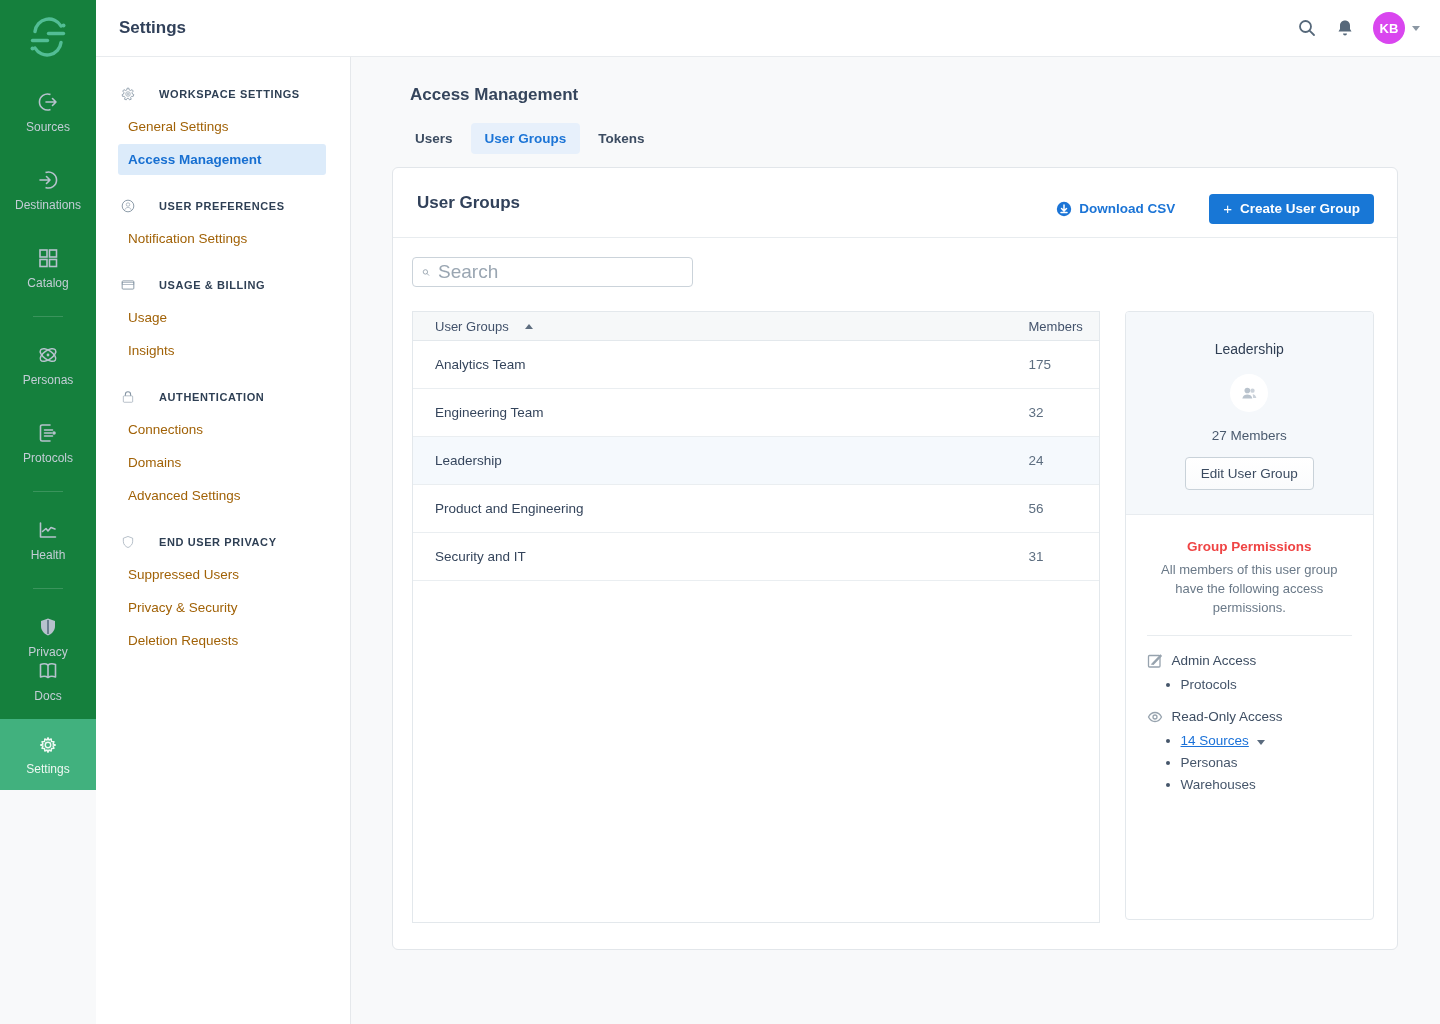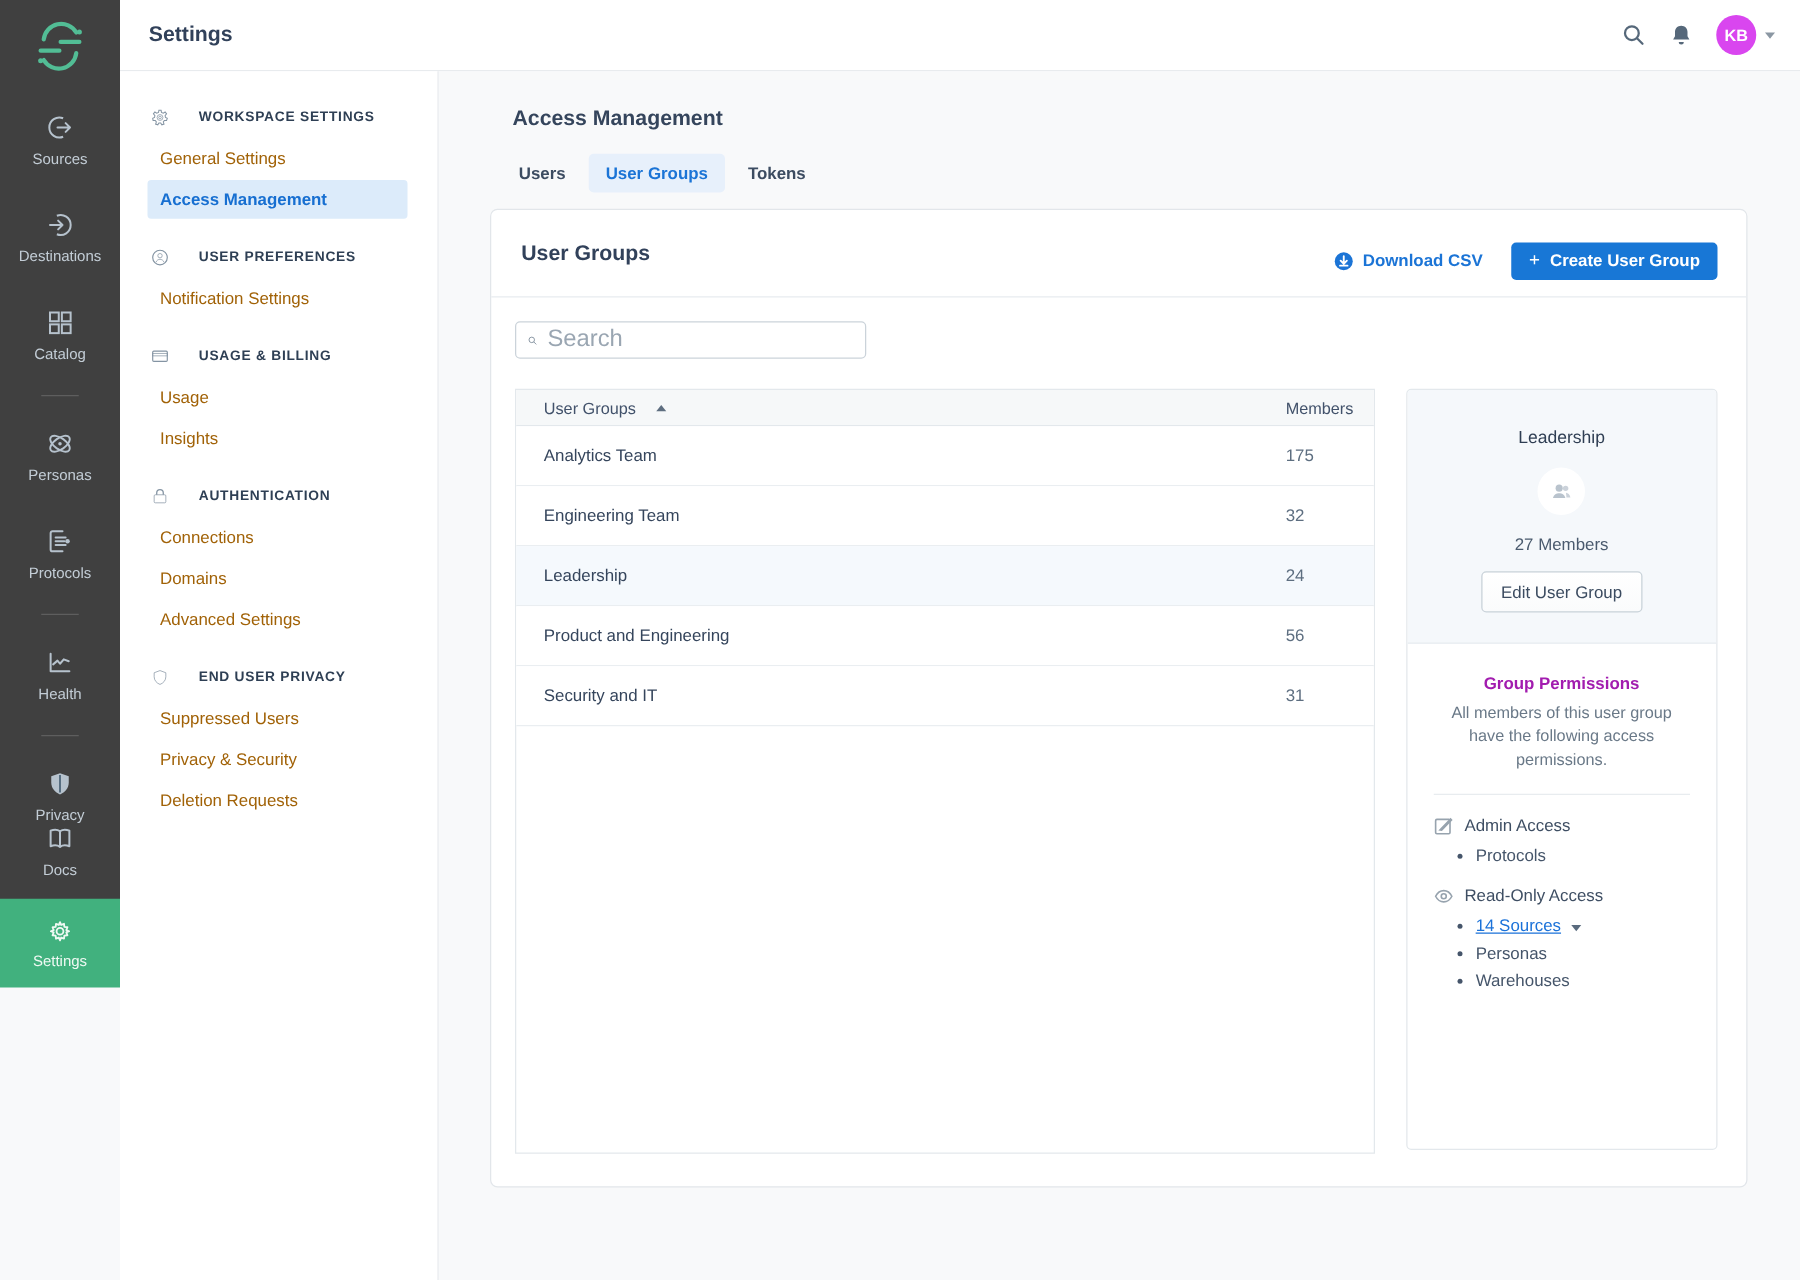--- a/index.html
+++ b/index.html
@@ -1,21 +1,21 @@
 <!DOCTYPE html>
 <html><head>
 <meta charset="utf-8">
 <style>
   * { margin:0; padding:0; box-sizing:border-box; }
   html,body { width:1440px; height:1024px; overflow:hidden;
     font-family:"Liberation Sans", sans-serif; background:#F8F9FA; }
   body { display:flex; }
 
   
-  .rail { width:96px; height:756px; background:#404040; flex:0 0 96px;
+  .rail { width:96px; height:756px; background:#15803d; flex:0 0 96px;
     display:flex; flex-direction:column; align-items:center;
     padding:17px 16px 16px; }
   .rail-logo { width:44px; height:44px; display:flex; align-items:center; justify-content:center; }
   .rail-nav { margin-top:33px; display:flex; flex-direction:column; align-items:center; width:100%; }
   .rail-group { display:flex; flex-direction:column; gap:34px; width:100%; }
   .rail-item { display:flex; flex-direction:column; align-items:center; gap:6px;
     color:#B6C2CD; cursor:pointer; width:100%; }
   .rail-item svg { stroke:#B6C2CD; }
   .rail-label { font-size:12px; color:#C3CDD6; }
   .rail-divider { width:30px; height:1px; background:rgba(255,255,255,0.16); margin:26px auto; }
@@ -57,21 +57,21 @@
   .page-title { font-size:17px; font-weight:600; color:#35455C; margin-left:18px; }
   .tabs { display:flex; align-items:center; margin:18px 0 0 9px; gap:4px; }
   .tab { font-size:13.5px; font-weight:600; color:#3C4C61; padding:8px 14px; border-radius:4px; cursor:pointer; }
   .tab.active { background:#E7F0FB; color:#1B74D6; }
 
   .panel { margin-top:13px; width:1006px; background:#FFFFFF; border:1px solid #E2E6EA;
     border-radius:6px; }
   .panel-header { height:70px; display:flex; align-items:center; padding:0 23px 0 24px;
     border-bottom:1px solid #E8ECEF; }
   .panel-title { font-size:17px; font-weight:600; color:#31415A; }
-  .panel-actions { margin-left:auto; display:flex; align-items:center; gap:23px;margin-top:12px; }
+  .panel-actions { margin-left:auto; display:flex; align-items:center; gap:34px;margin-top:12px; }
   .dl-link { display:flex; align-items:center; gap:7px; color:#1B74D6; font-size:13.5px;
     font-weight:600; cursor:pointer; background:none; border:none; }
   .create-btn { background:#1877D6; color:#FFFFFF; border:none; border-radius:4px;
     height:30px; padding:0 14px; font-size:13.5px; font-weight:600; cursor:pointer;
     display:flex; align-items:center; gap:8px; }
   .plus { font-size:15px; font-weight:400; line-height:1; }
 
   .panel-body { padding:19px 23px 26px 19px; }
   .search-box { width:281px; height:30px; border:1px solid #CBD3DA; border-radius:4px;
     display:flex; align-items:center; padding:0 9px; background:#FFFFFF; }
@@ -101,21 +101,21 @@
   .detail-top { background:#F5F8FB; border-bottom:1px solid #E8ECF0; text-align:center;
     padding:29px 16px 24px; }
   .detail-title { font-size:14px; color:#2F3E53; }
   .detail-avatar { width:38px; height:38px; border-radius:50%; background:#FFFFFF;
     margin:17px auto 0; display:flex; align-items:center; justify-content:center; }
   .detail-members { font-size:13.5px; color:#4A5A6E; margin-top:16px; }
   .edit-btn { margin-top:14px; background:linear-gradient(#FFFFFF,#FAFBFC); border:1px solid #C9D2D9;
     border-radius:4px; padding:8px 15px; font-size:13.5px; color:#3B4B60;
     font-family:"Liberation Sans", sans-serif; cursor:pointer; }
   .detail-bottom { padding:24px 21px; }
-  .perm-title { font-size:13.5px; font-weight:700; color:#a21caf; text-align:center; }
+  .perm-title { font-size:13.5px; font-weight:700; color:#ef4444; text-align:center; }
   .perm-desc { font-size:13px; color:#6A7988; text-align:center; line-height:1.45; margin-top:7px; }
   .perm-divider { border:none; border-top:1px solid #E8ECEF; margin:17px 0 4px; }
   .perm-group-header { display:flex; align-items:center; gap:9px; margin-top:17px;
     font-size:13.5px; color:#3E4E63; }
   .perm-group-header svg { stroke:#97A3AE; }
   .perm-list { list-style:disc; padding-left:34px; margin-top:8px; color:#8C99A6; }
   .perm-list li { font-size:13.5px; color:#45556A; margin:7px 0; }
   .link-blue { color:#1B72D9; text-decoration:underline; cursor:pointer; }
   .caret-sm { width:0; height:0; border-left:4px solid transparent; border-right:4px solid transparent;
     border-top:5px solid #5A6B7E; display:inline-block; margin-left:8px; }

